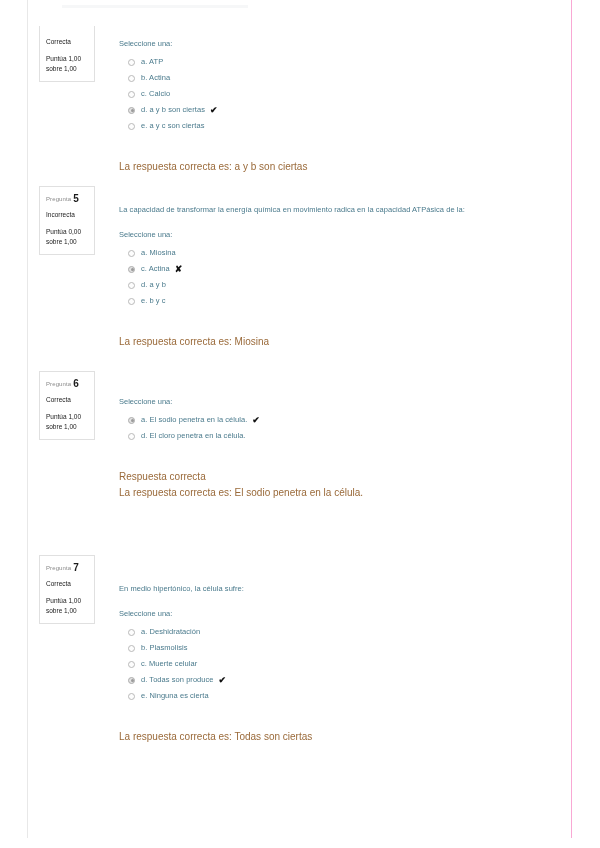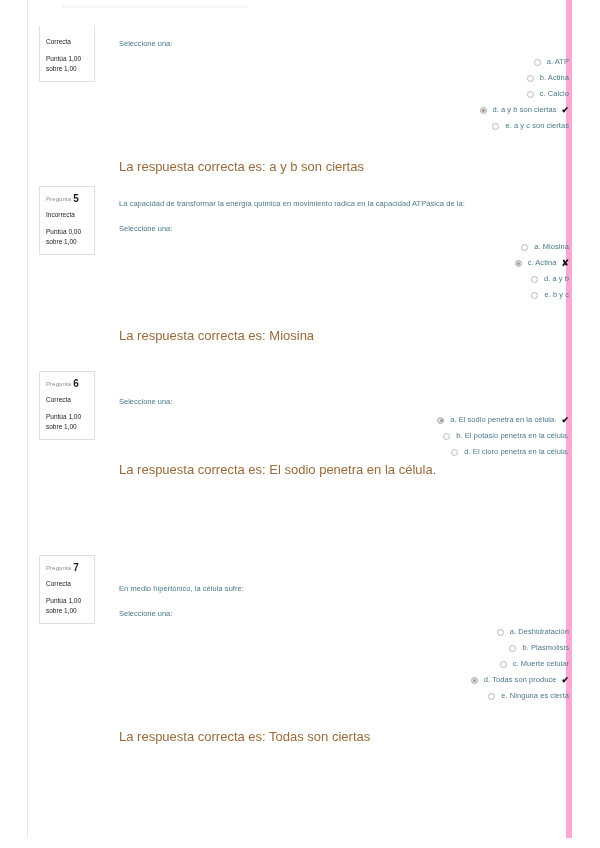--- a/index.html
+++ b/index.html
@@ -24,21 +24,21 @@
     background: #f6f7f8;
   }
 
   
   .content-frame {
     position: absolute;
     left: 27px; top: 0;
     width: 545px;
     height: 838px;
     border-left: 1px solid #e8e8e8;
-    border-right: 6px solid #f9a8d4;
+    border-right: 1px solid #f9a8d4;
   }
 
   .question {
     position: absolute;
     left: 0;
     width: 545px;
   }
 
   
   .info-box {
@@ -100,21 +100,20 @@
     margin-top: 13px;
   }
   .answers {
     margin-top: 4px;
   }
   .answer {
     display: flex;
     align-items: center;
     height: 16px;
     padding-left: 9px;
-    justify-content: flex-end;
   }
   .radio {
     width: 7px; height: 7px;
     border-radius: 50%;
     border: 1px solid #b9b9b9;
     background: #fdfdfd;
     flex: 0 0 auto;
     margin-right: 6px;
     position: relative;
   }
@@ -138,21 +137,21 @@
     white-space: nowrap;
   }
   .mark {
     font-size: 9px;
     font-weight: bold;
     color: #111111;
     margin-left: 5px;
     line-height: 9px;
   }
   .feedback {
-    font-size: 13px;
+    font-size: 10px;
     color: #9a6a3a;
     line-height: 13px;
   }
   .feedback-general { margin-top: 26px; }
   .feedback-right   { margin-top: 26px; }
   .feedback-right.tight { margin-top: 3px; }
 </style>
 </head>
 <body>
 
@@ -196,21 +195,21 @@
             <div class="feedback feedback-right">La respuesta correcta es: a y b son ciertas</div>
           </div>
         </div>
         <div class="question" style="top: 188px;">
           <div class="info-box" style="top: -2px;">
             <div class="info-no"><span>Pregunta</span><span class="num">5</span></div>
             <div class="info-state">Incorrecta</div>
             <div class="info-grade">Puntúa 0,00</div>
             <div class="info-grade" style="margin-top: 0px;">sobre 1,00</div>
           </div>
-          <div class="qbody" style="top: 10px;">
+          <div class="qbody" style="top: 16px;">
             <div class="qtext">La capacidad de transformar la energía química en movimiento radica en la capacidad ATPásica de la:</div>
             <div class="prompt">Seleccione una:</div>
             <div class="answers">
               <div class="answer">
                 <span class="radio"></span>
                 <span class="answer-label">a. Miosina</span>
               </div>
               <div class="answer">
                 <span class="radio checked"></span>
                 <span class="answer-label">c. Actina</span>
@@ -238,27 +237,24 @@
           <div class="qbody" style="top: 10px;">
             <div class="prompt">Seleccione una:</div>
             <div class="answers">
               <div class="answer">
                 <span class="radio checked"></span>
                 <span class="answer-label">a. El sodio penetra en la célula.</span>
                 <span class="mark">✔</span>
               </div>
               <div class="answer">
                 <span class="radio"></span>
-                <span class="answer-label">b. El potasio penetra en la célula.</span>
-              </div>
-              <div class="answer">
-                <span class="radio"></span>
                 <span class="answer-label">d. El cloro penetra en la célula.</span>
               </div>
             </div>
+            <div class="feedback feedback-general">Respuesta correcta</div>
             <div class="feedback feedback-right tight">La respuesta correcta es: El sodio penetra en la célula.</div>
           </div>
         </div>
         <div class="question" style="top: 563px;">
           <div class="info-box" style="top: -8px;">
             <div class="info-no"><span>Pregunta</span><span class="num">7</span></div>
             <div class="info-state">Correcta</div>
             <div class="info-grade">Puntúa 1,00</div>
             <div class="info-grade" style="margin-top: 0px;">sobre 1,00</div>
           </div>

